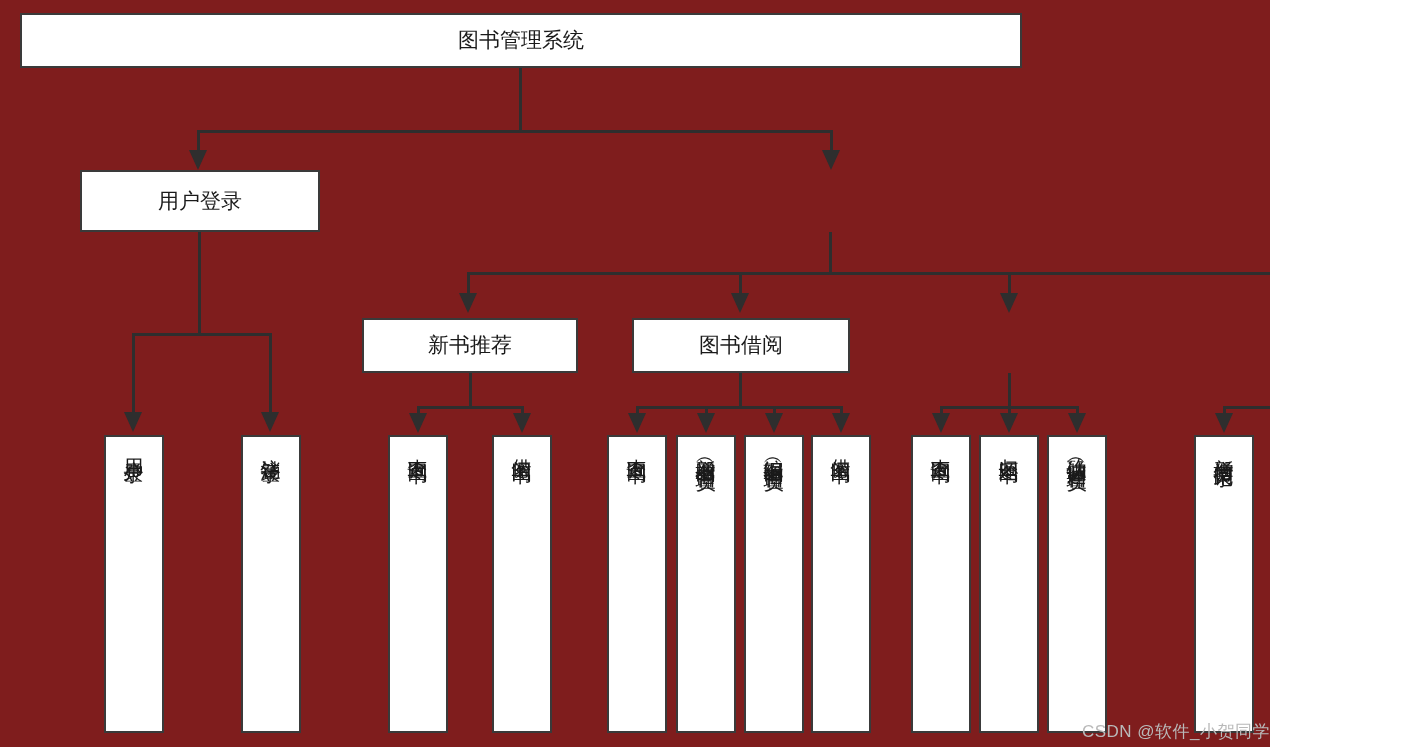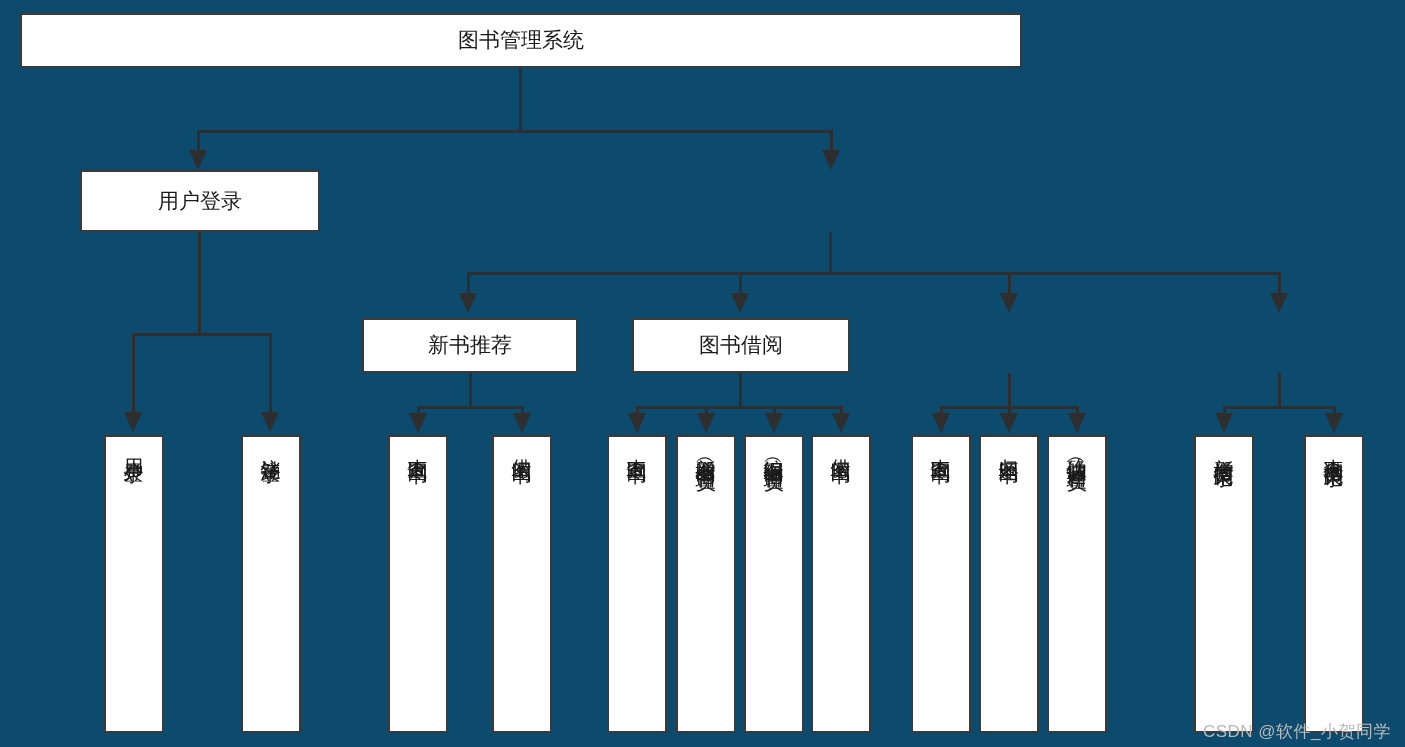--- a/index.html
+++ b/index.html
@@ -6,23 +6,23 @@
   html, body {
     margin: 0;
     padding: 0;
     background: #ffffff;
   }
   body {
     font-family: "Liberation Sans", "DejaVu Sans", sans-serif;
   }
   #canvas {
     position: relative;
-    width: 1405px;
+    width: 1270px;
     height: 747px;
-    background: #0c4a6e;
+    background: #7f1d1d;
     overflow: hidden;
   }
   
   .node {
     position: absolute;
     box-sizing: border-box;
     background: #ffffff;
     border: 2px solid #3a3a3a;
     display: flex;
     align-items: center;
@@ -72,21 +72,21 @@
     position: absolute;
     width: 0;
     height: 0;
     border-left: 9px solid transparent;
     border-right: 9px solid transparent;
     border-top: 20px solid #2e2e2e;
   }
   
   #watermark {
     position: absolute;
-    right: 14px;
+    right: 0;
     bottom: 4px;
     font-size: 17px;
     color: #b9b9b9;
     white-space: nowrap;
     letter-spacing: 0.5px;
     pointer-events: none;
     margin-left: 44px;
   }
 </style>
 </head>

